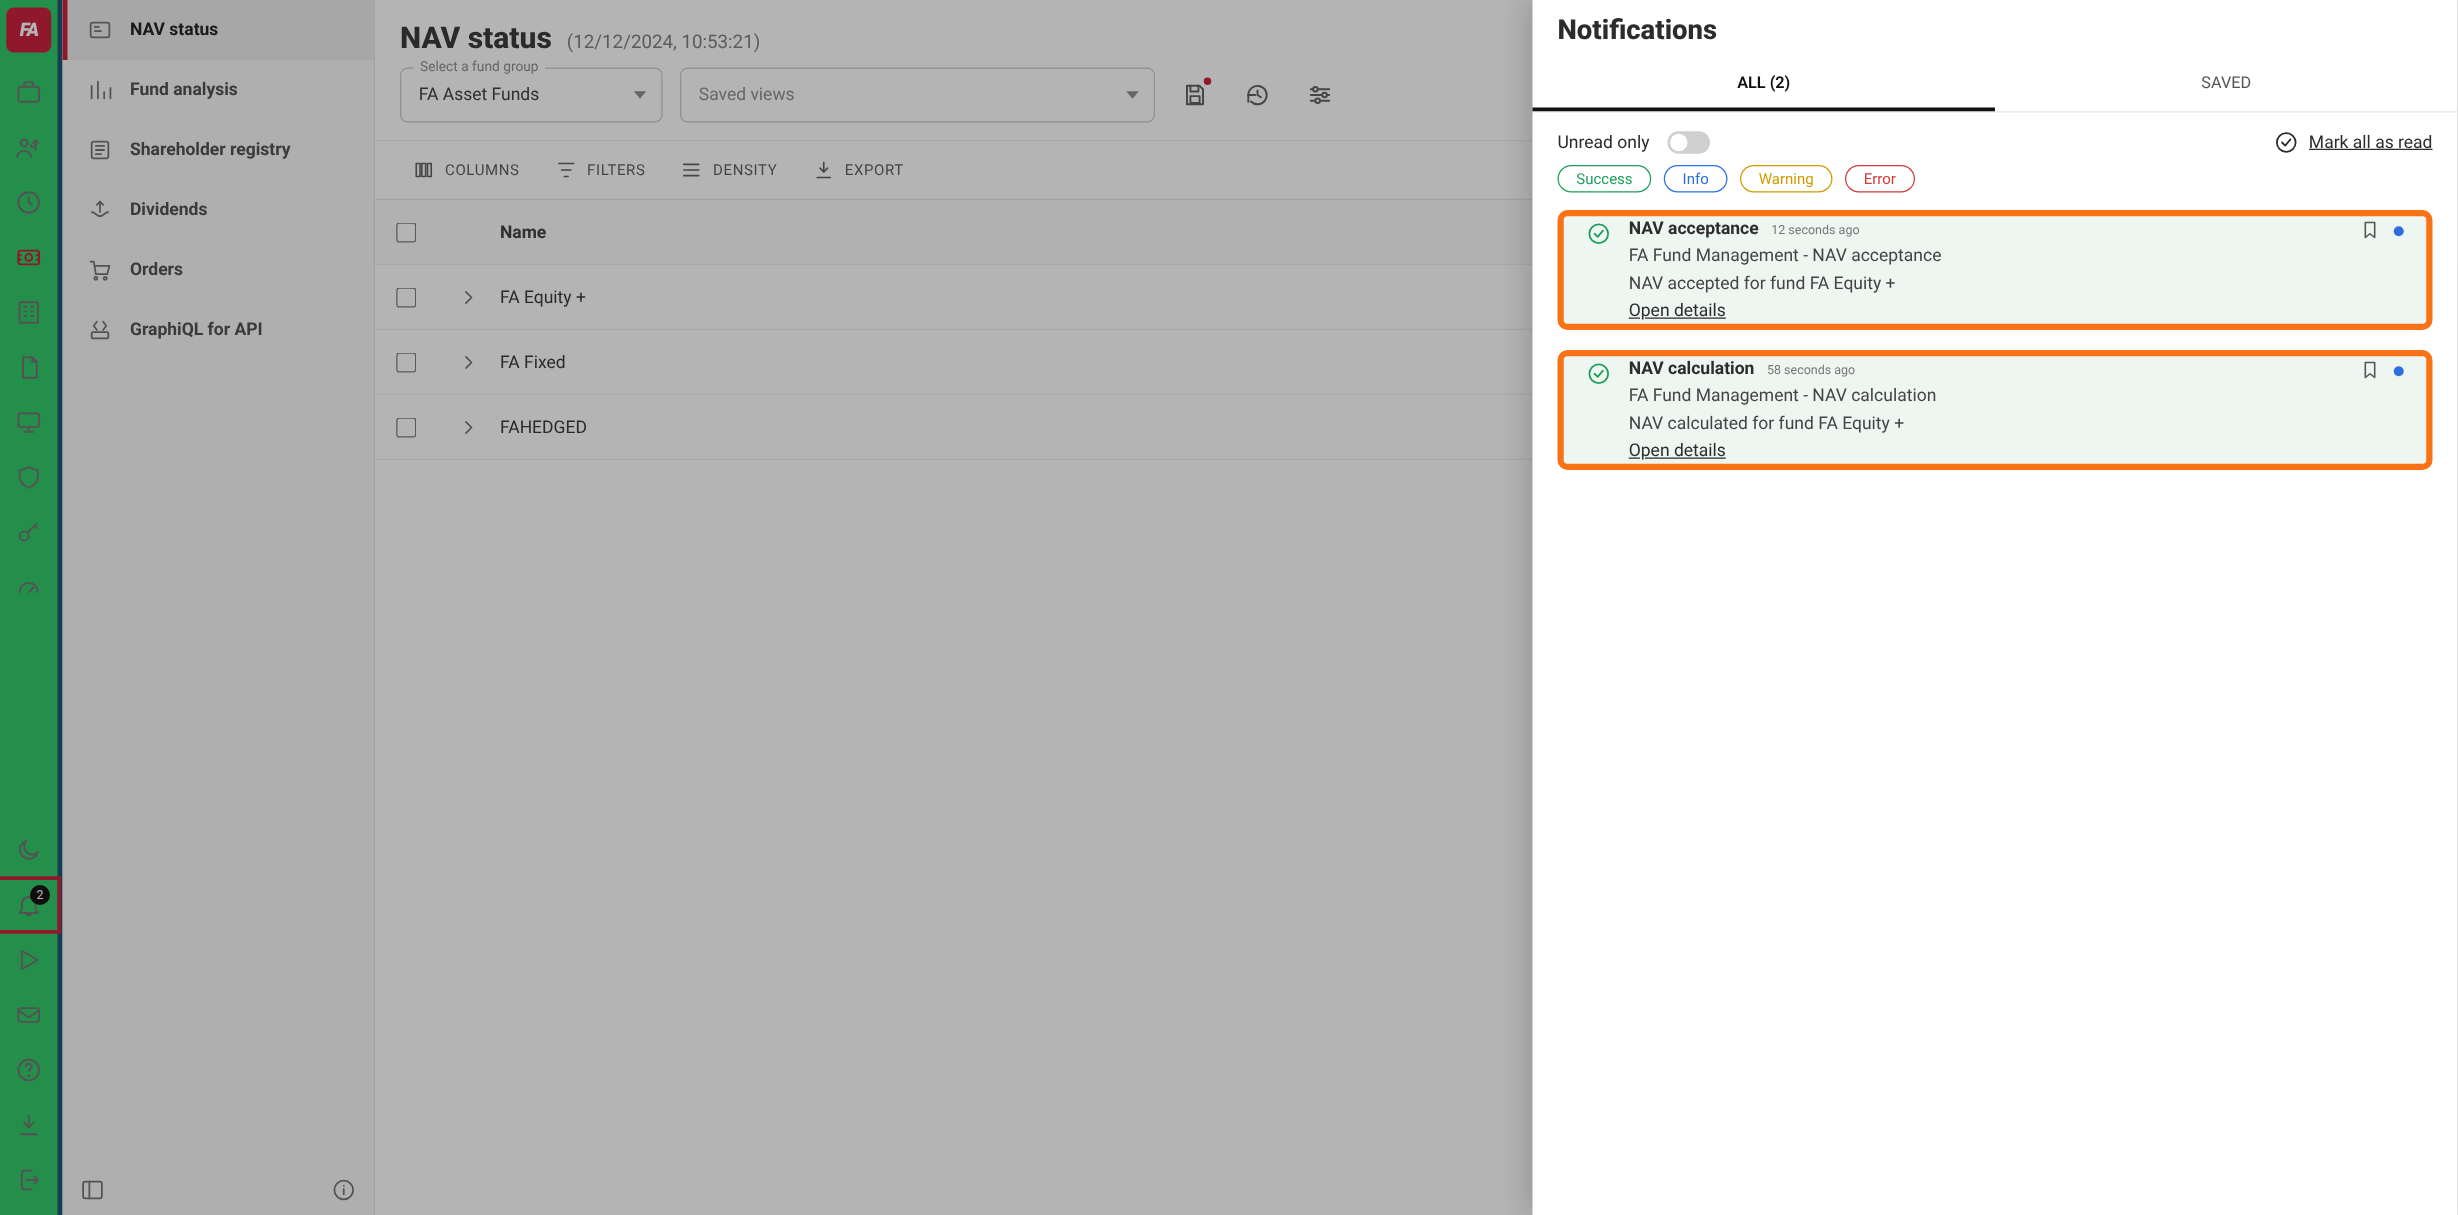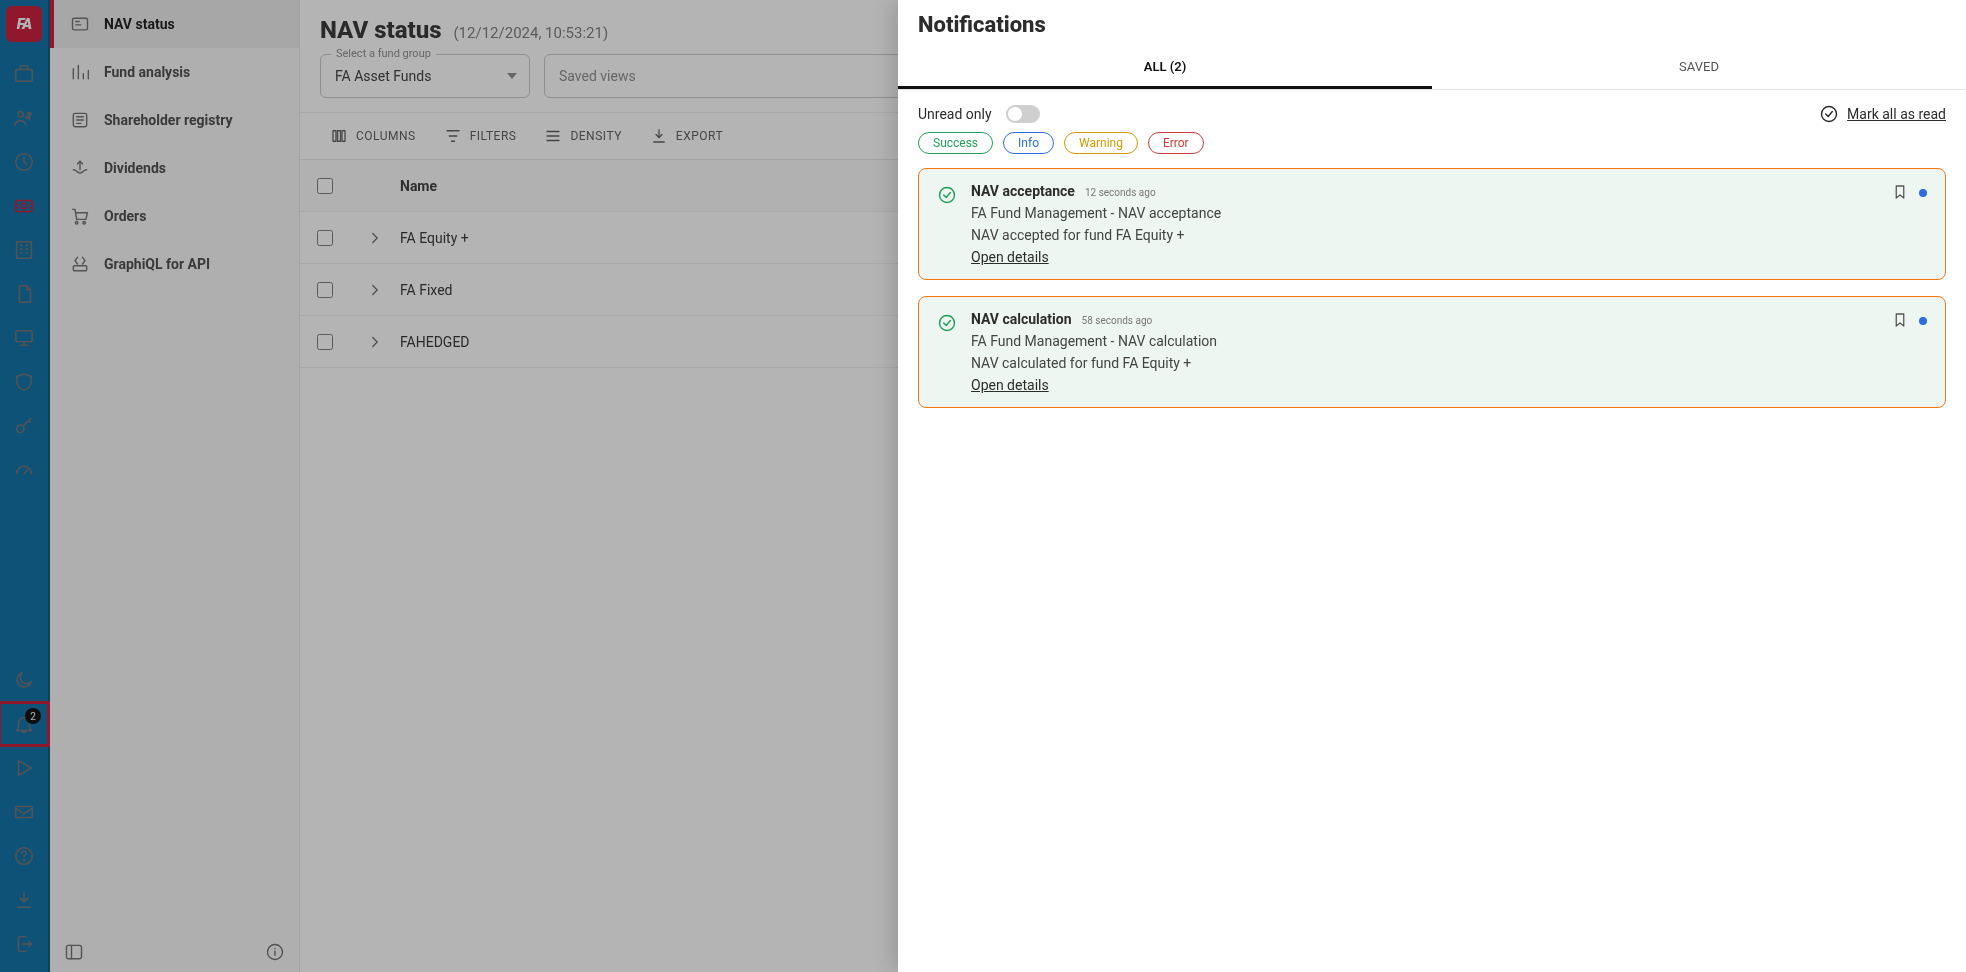--- a/index.html
+++ b/index.html
@@ -1,21 +1,21 @@
 <!DOCTYPE html>
 <html><head>
 <meta charset="utf-8">
 <style>
   * { box-sizing: border-box; margin: 0; padding: 0; }
   html, body { height: 100%; font-family: -apple-system, BlinkMacSystemFont, "Segoe UI", Roboto, Arial, sans-serif; font-size: 14px; color: #2c2c2c; background:#fff; overflow:hidden; }
   body { display:flex; position:relative; }
 
   
   .rail {
-    width: 50px; background:#0369a1; border-right:2px solid #0c4a6e;
+    width: 50px; background:#22c55e; border-right:4px solid #0c4a6e;
     display:flex; flex-direction:column; align-items:center; padding:6px 15px;
     flex-shrink:0;
   }
   .rail .logo {
     width: 36px; height: 36px; background:#c8102e; border-radius:6px;
     display:flex; align-items:center; justify-content:center;
     color:#fff; font-weight:900; font-size:15px; letter-spacing:-1px; margin-bottom:10px;
     font-style:italic;
   }
   .rail-icon {
@@ -109,21 +109,21 @@
   }
 
   
   .scrim {
     position:absolute; inset:0; background:rgba(40,40,40,.35);
     z-index:5; pointer-events:none;
   }
 
   
   .panel {
-    position:absolute; top:0; right:0; bottom:0; width:1068px;
+    position:absolute; top:0; right:0; bottom:0; width:740px;
     background:#fff; z-index:10; display:flex; flex-direction:column;
     box-shadow:-6px 0 20px rgba(0,0,0,.15);
   }
   .panel h2 { font-size:22px; font-weight:800; padding:12px 20px 10px; }
   .tabs { display:flex; border-bottom:1px solid #e5e5e5; }
   .tab { flex:1; text-align:center; padding:12px 0; font-size:13px; color:#555; cursor:pointer; }
   .tab.active { border-bottom:3px solid #111; color:#111; font-weight:600; }
   .panel-bar {
     display:flex; align-items:center; padding:14px 20px 8px; gap:14px;
   }
@@ -142,22 +142,22 @@
   .fchip {
     border:1px solid; border-radius:14px; padding:3px 14px; font-size:12px; cursor:pointer; background:#fff;
   }
   .fchip.success { color:#1e9e5a; border-color:#1e9e5a; }
   .fchip.info    { color:#2d6fe0; border-color:#2d6fe0; }
   .fchip.warning { color:#d19a00; border-color:#d19a00; }
   .fchip.error   { color:#d23b3b; border-color:#d23b3b; }
 
   .notif-list { padding:0 20px; display:flex; flex-direction:column; gap:16px; }
   .card {
-    background:#eef6f1; border:1px solid #f97316; border-radius:8px;
-    padding:14px 18px; display:flex; gap:14px; position:relative;
+    background:#eef6f1; border:5px solid #f97316; border-radius:8px;
+    padding:2px 18px; display:flex; gap:14px; position:relative;
   }
   .card .status-ico { color:#1e9e5a; margin-top:2px; }
   .card .status-ico svg { width:20px; height:20px; }
   .card .body { flex:1; display:flex; flex-direction:column; gap:6px; }
   .card .title-row { display:flex; gap:10px; align-items:baseline; }
   .card .title-row .t { font-weight:700; }
   .card .title-row .time { color:#777; font-size:10px; }
   .card .line { color:#444; }
   .card .details { text-decoration:underline; cursor:pointer; width:fit-content; }
   .card .side { display:flex; gap:10px; align-items:flex-start; color:#555;}

